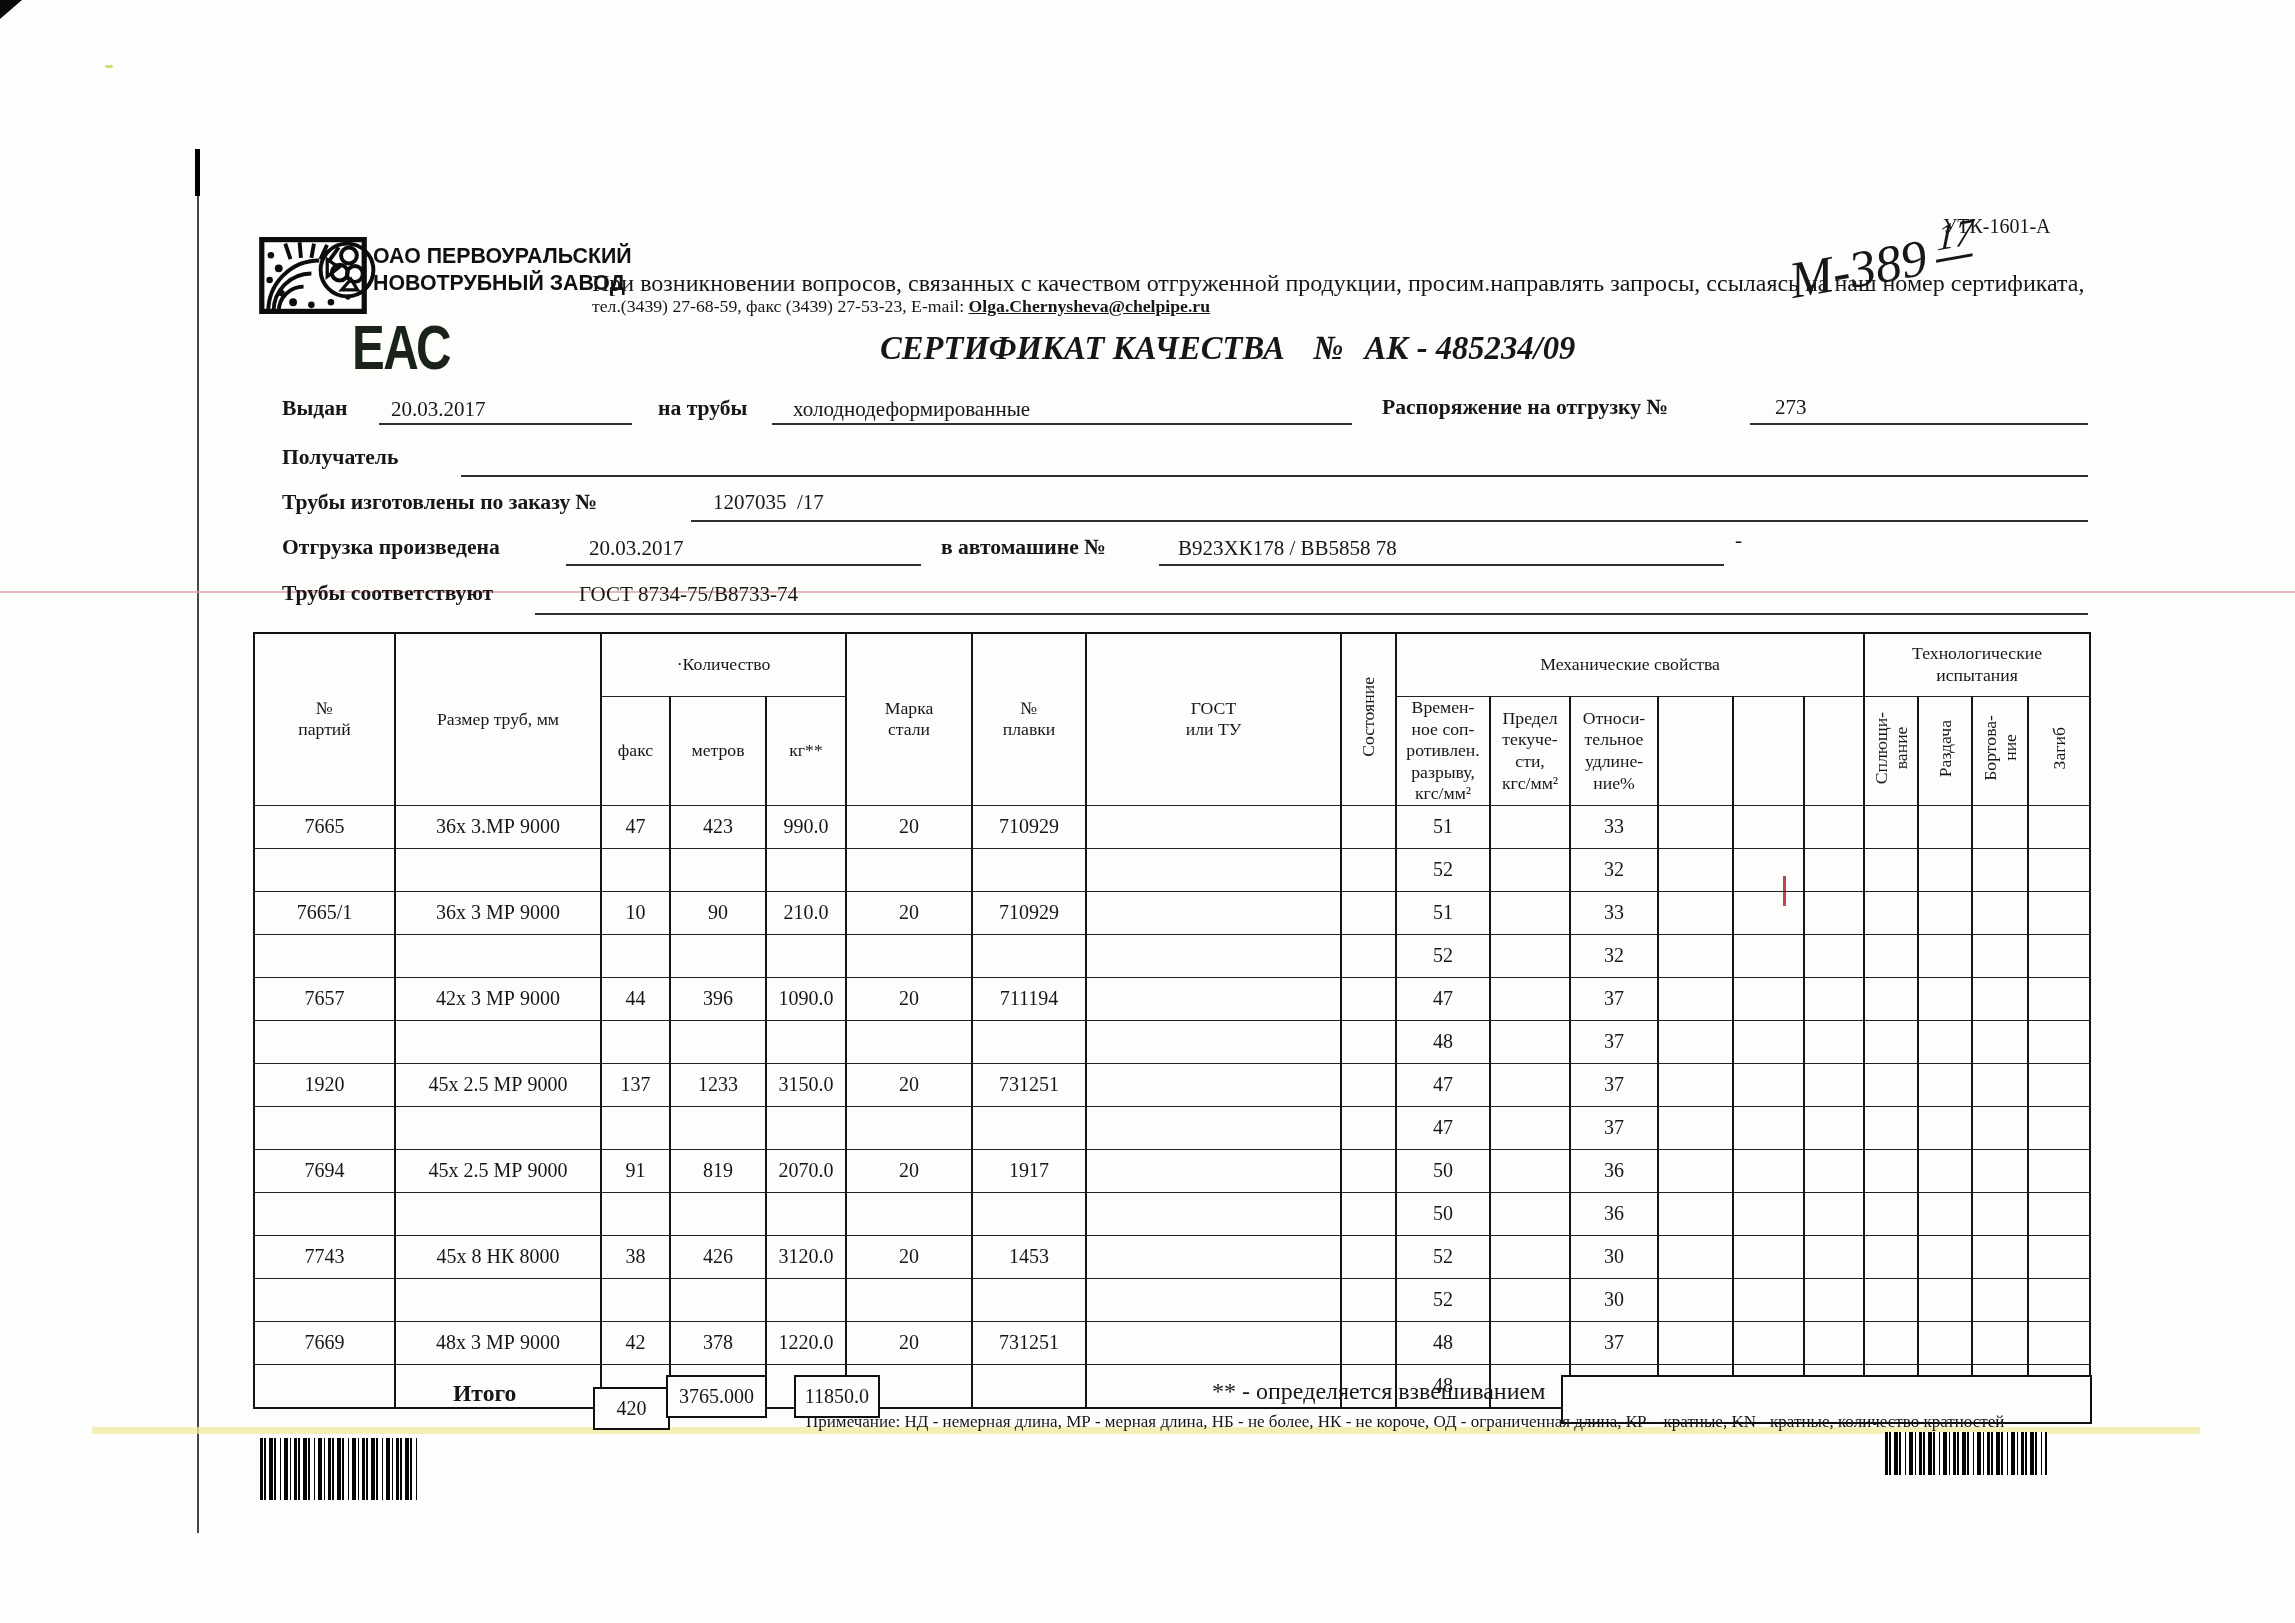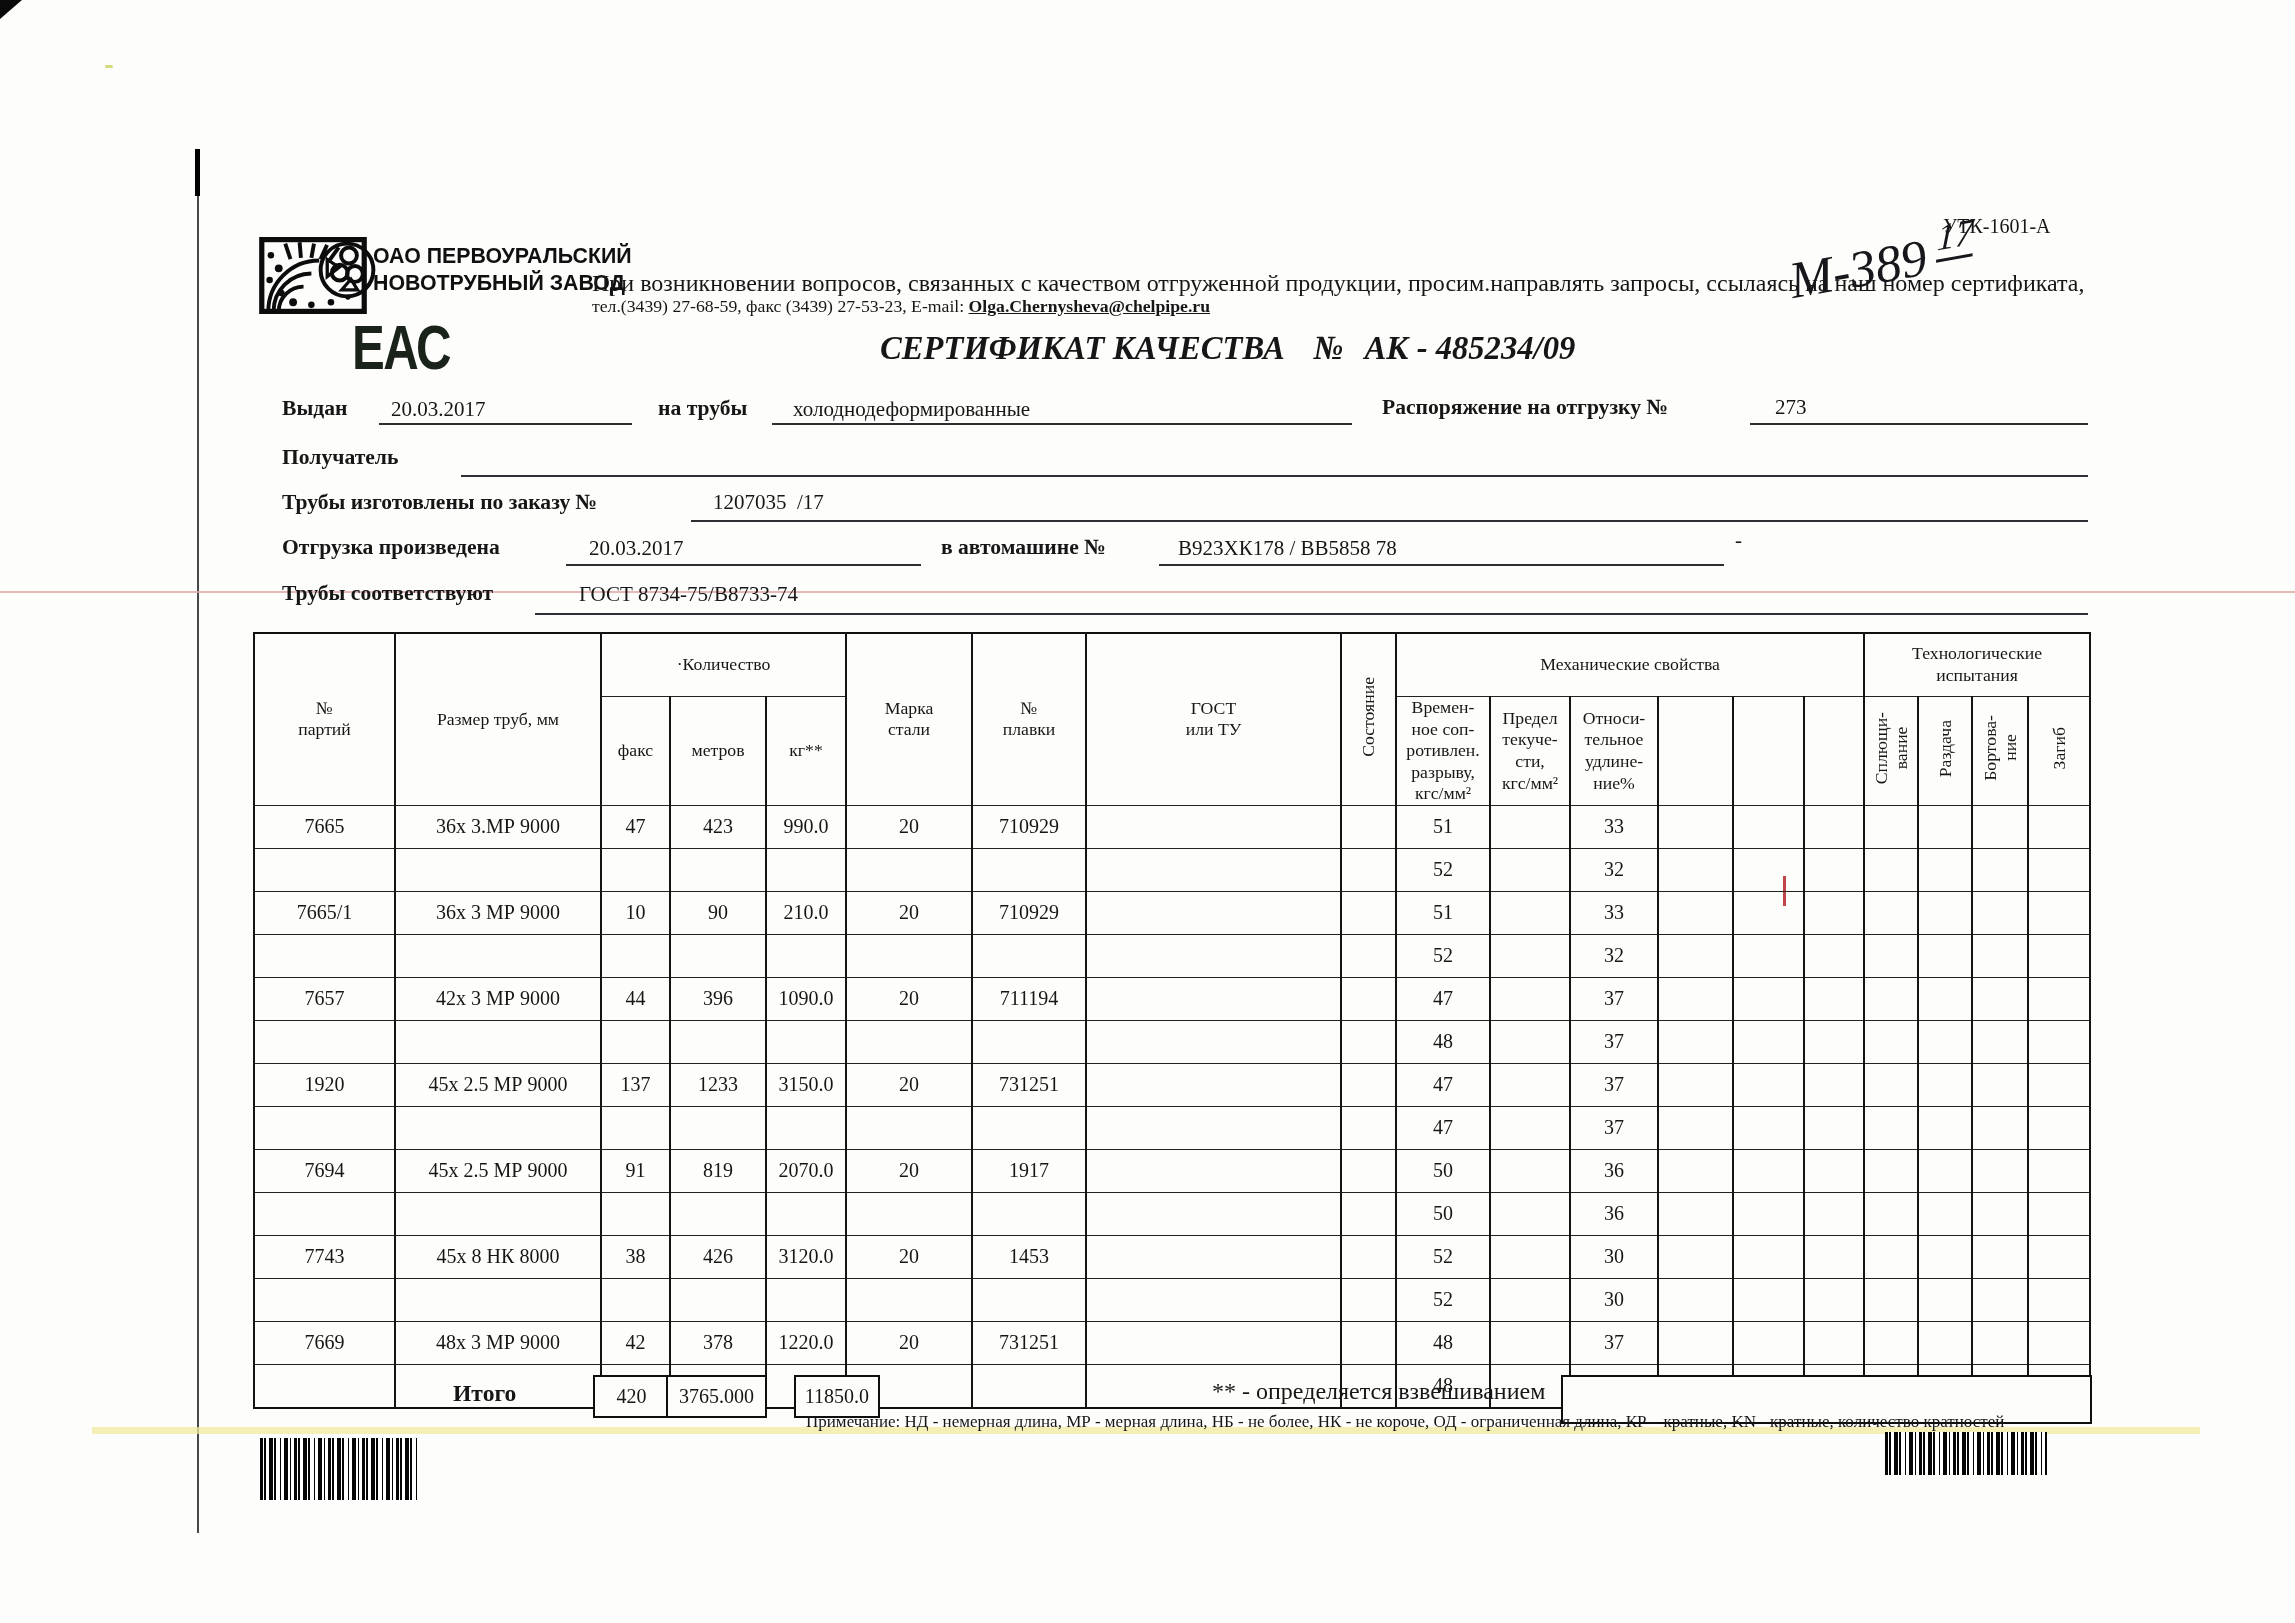--- a/index.html
+++ b/index.html
@@ -53,21 +53,21 @@
   .hrow1 th{height:62px;}
   .hrow2 th{height:95px;}
   tbody td{font-size:20px;height:42px;white-space:pre;}
   th.vert span{writing-mode:vertical-rl;transform:rotate(180deg);display:inline-block;
                font-size:17.7px;line-height:1.15;white-space:pre-line;}
 
   
   .totals-label{left:453px;top:1380px;font-weight:700;font-size:23.6px;}
   .tot-box{position:absolute;top:1375px;height:39px;border:2.6px solid #0f0f0f;background:#fdfdfb;
            font-size:20px;display:flex;align-items:center;justify-content:center;}
-  .tot-pcs{left:593px;width:73px;}
+  .tot-pcs{left:593px;width:73px;margin-top:12px;}
   .tot-m{left:666px;width:97px;}
   .tot-kg{left:763px;width:82px;margin-left:31px;}
   .weigh-note{left:1212px;top:1378px;font-size:24px;white-space:nowrap;}
   .long-box{left:1561px;top:1375px;width:527px;height:45px;border:2.6px solid #0f0f0f;background:#fdfdfb;}
   .footnote{left:787px;top:1412px;font-size:17px;white-space:nowrap;margin-left:19px;}
 
   
   .barcode{position:absolute;background:
      repeating-linear-gradient(90deg,#050505 0 2.6px,#fff 2.6px 3.9px,#050505 3.9px 5.9px,#fff 5.9px 9.2px,
        #050505 9.2px 13px,#fff 13px 14.4px,#050505 14.4px 15.7px,#fff 15.7px 19.6px,#050505 19.6px 21px,

